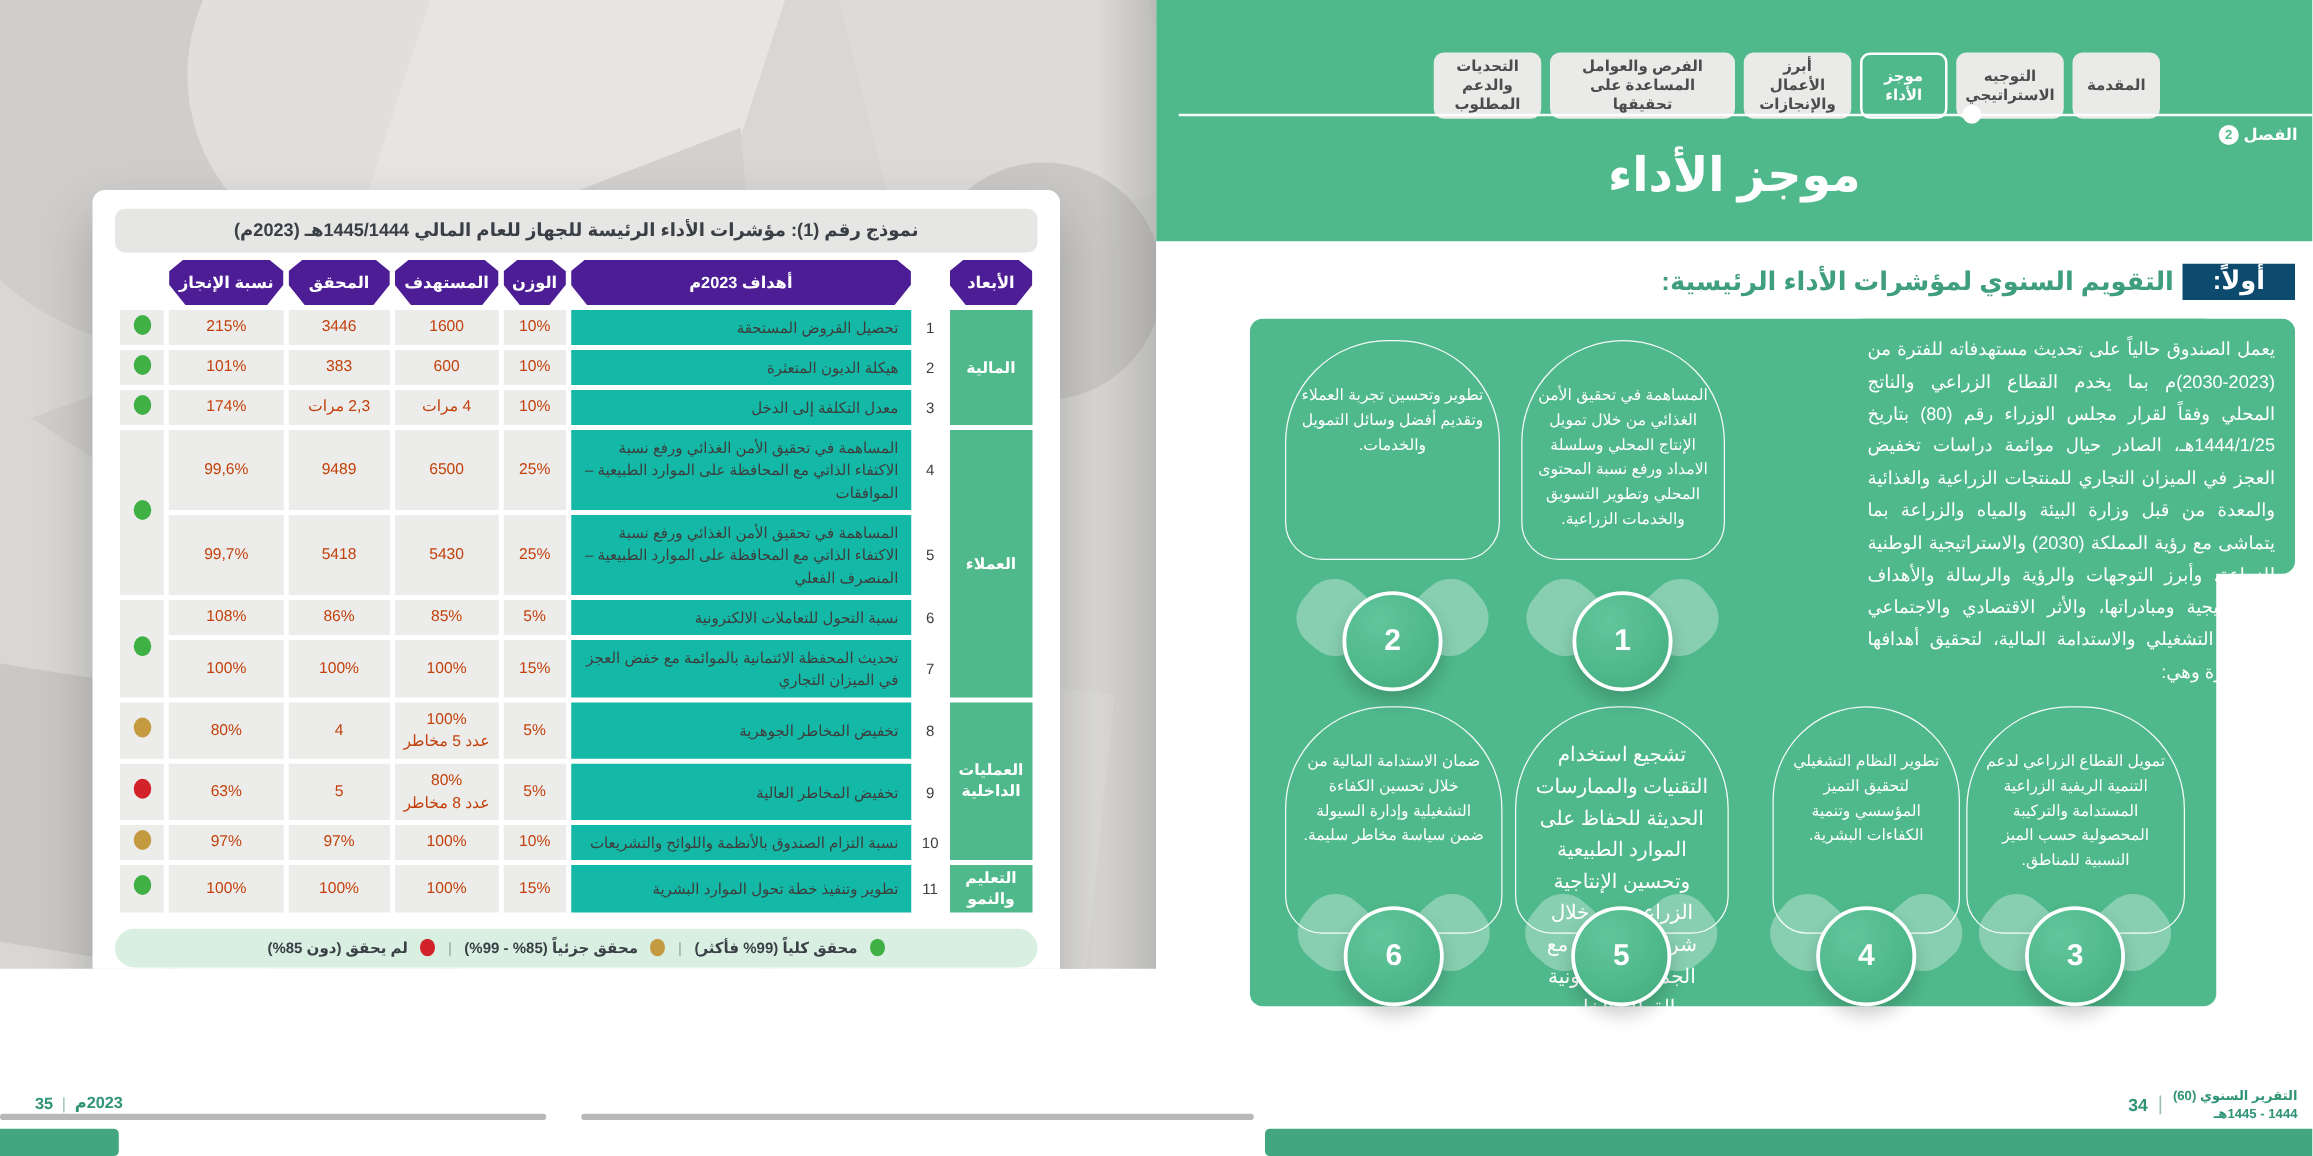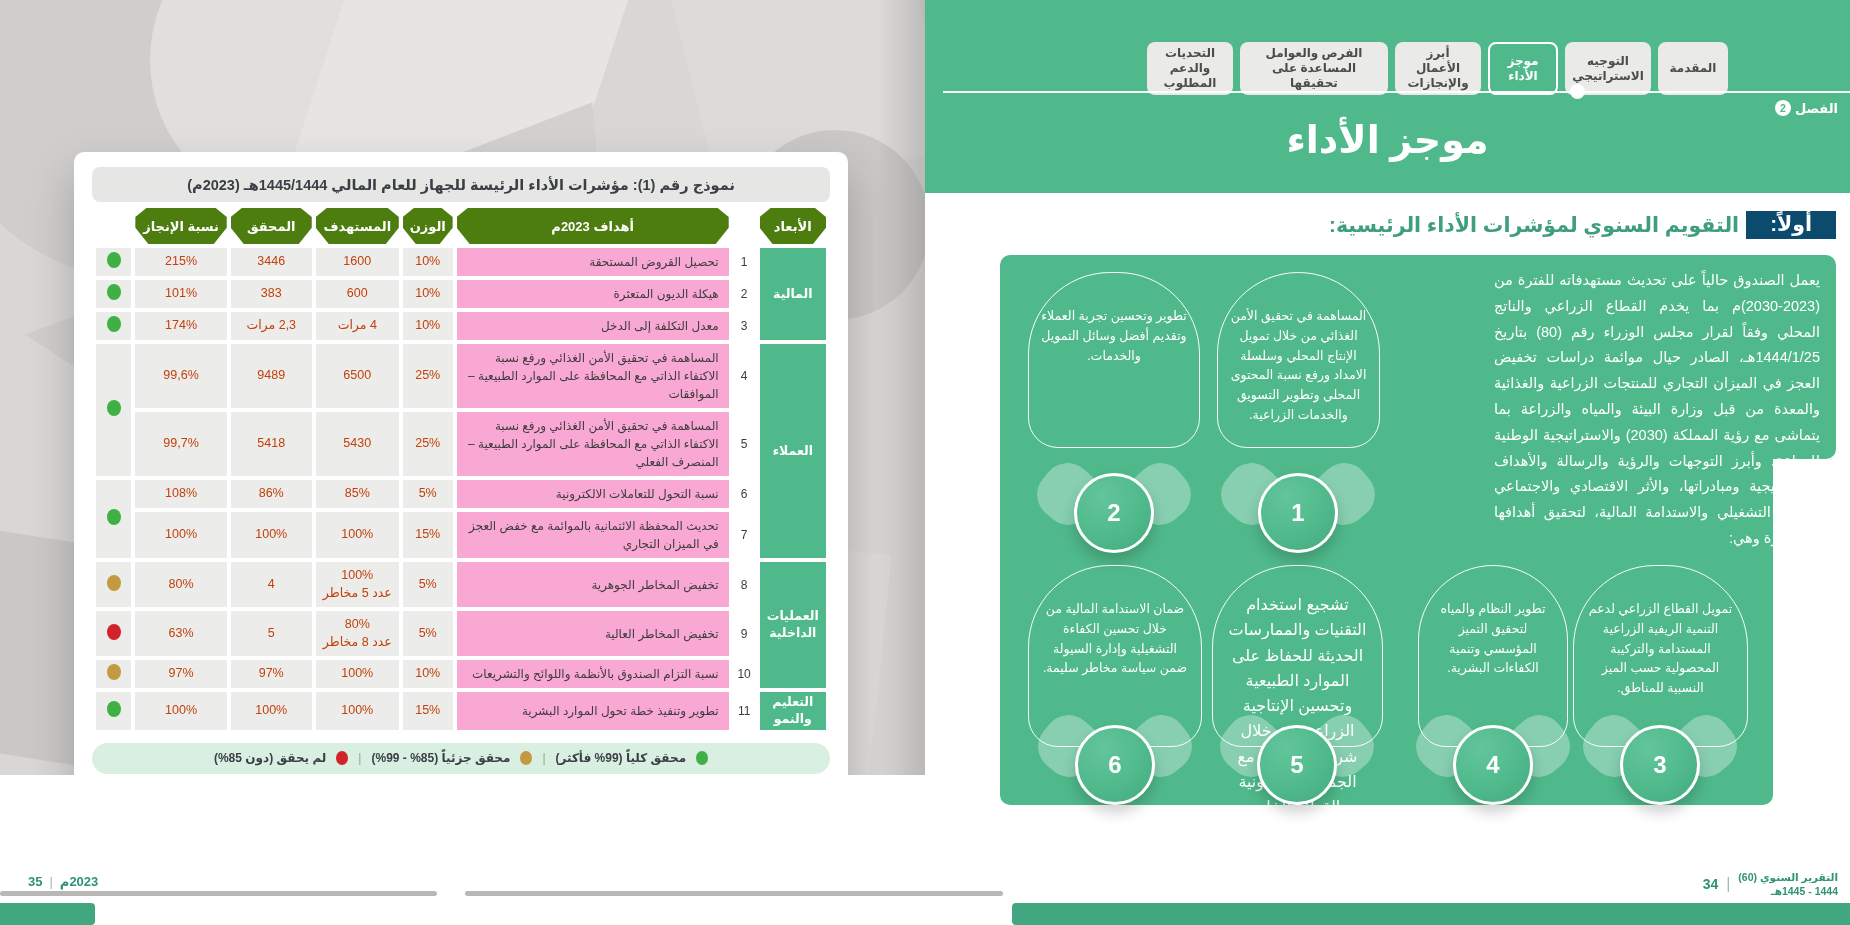--- a/index.html
+++ b/index.html
@@ -20,26 +20,26 @@
   .sh9 { left:360px; top:620px; width:240px; height:200px; background:#efeeec; transform:rotate(-8deg); box-shadow:0 14px 30px rgba(0,0,0,.10); }
   .sh10 { left:600px; top:540px; width:280px; height:240px; background:#dcdbd9; transform:rotate(6deg); }
   .sh11 { left:40px; top:300px; width:0; height:0; border-left:90px solid transparent; border-right:90px solid transparent; border-top:120px solid #cfcecc; transform:rotate(-20deg); }
   .spine-shadow { position:absolute; right:0; top:0; width:48px; height:925px; background:linear-gradient(to right, rgba(0,0,0,0), rgba(0,0,0,.14)); }
 
   
   .card { position:absolute; left:74px; top:152px; width:774px; height:662px; background:#ffffff; border-radius:10px; box-shadow:0 22px 45px rgba(0,0,0,.22); padding:15px 18px; direction:rtl; }
   .table-title { background:#e6e6e4; border-radius:8px; height:35px; display:flex; align-items:center; justify-content:center; font-size:14.5px; font-weight:bold; color:#3a3f46; }
   table.kpi { width:100%; border-collapse:separate; border-spacing:4px 4px; table-layout:fixed; margin-top:2px; }
   col.c-dim{width:64px;} col.c-num{width:22px;} col.c-goal{width:262px;} col.c-w{width:48px;} col.c-t{width:80px;} col.c-a{width:78px;} col.c-p{width:88px;} col.c-d{width:34px;}
-  th.h { background:#4d7c0f; color:#fff; font-size:13px; font-weight:bold; height:36px; clip-path:polygon(11px 0, calc(100% - 11px) 0, 100% 9px, 100% 55%, calc(100% - 13px) 100%, 13px 100%, 0 55%, 0 9px);margin-top:45px; }
+  th.h { background:#4c1d95; color:#fff; font-size:13px; font-weight:bold; height:36px; clip-path:polygon(11px 0, calc(100% - 11px) 0, 100% 9px, 100% 55%, calc(100% - 13px) 100%, 13px 100%, 0 55%, 0 9px);margin-top:45px; }
   th.h-empty { background:transparent; }
   td { vertical-align:middle; }
   td.dim { background:#4fb98b; color:#fff; font-size:12.5px; font-weight:bold; text-align:center; line-height:1.35; padding:2px 3px; }
   td.num { background:transparent; color:#3d3d3d; font-size:12px; text-align:center; }
-  td.goal { background:#f9a8d4; color:#3d3d3d; font-size:12px; text-align:right; padding:5px 10px; line-height:1.5; }
+  td.goal { background:#14b8a6; color:#3d3d3d; font-size:12px; text-align:right; padding:5px 10px; line-height:1.5; }
   td.val { background:#ececea; color:#c2410c; font-size:12.5px; text-align:center; padding:5px 4px; line-height:1.4; }
   td.dotcell { background:#ececea; text-align:center; }
   .dot { display:inline-block; width:14px; height:16px; border-radius:50%; }
   .dot-green { background:#3eb044; } .dot-gold { background:#c49a41; } .dot-red { background:#d2232a; }
   .legend { margin-top:9px; background:#d8efe2; border-radius:16px; height:31px; display:flex; align-items:center; justify-content:center; gap:10px; font-size:12px; color:#3a3f46; font-weight:bold; direction:rtl; }
   .legend .dot { width:12px; height:14px; }
   .legend .sep { color:#8aa99a; font-weight:normal; }
 
   
   .right-page { position:absolute; left:925px; top:0; width:925px; height:925px; background:#ffffff; }
@@ -283,21 +283,21 @@
     <span>التقويم السنوي لمؤشرات الأداء الرئيسية:</span>
   </div>
 
   <div class="para-box"></div>
   <div class="green-panel"></div>
   <div class="intro">يعمل الصندوق حالياً على تحديث مستهدفاته للفترة من (2023-2030)م بما يخدم القطاع الزراعي والناتج المحلي وفقاً لقرار مجلس الوزراء رقم (80) بتاريخ 1444/1/25هـ، الصادر حيال موائمة دراسات تخفيض العجز في الميزان التجاري للمنتجات الزراعية والغذائية والمعدة من قبل وزارة البيئة والمياه والزراعة بما يتماشى مع رؤية المملكة (2030) والاستراتيجية الوطنية للزراعة، وأبرز التوجهات والرؤية والرسالة والأهداف الاستراتيجية ومبادراتها، والأثر الاقتصادي والاجتماعي والتميز التشغيلي والاستدامة المالية، لتحقيق أهدافها المنشورة وهي:</div>
 
   <div class="bubble b1">المساهمة في تحقيق الأمن الغذائي من خلال تمويل الإنتاج المحلي وسلسلة الامداد ورفع نسبة المحتوى المحلي وتطوير التسويق والخدمات الزراعية.</div>
   <div class="bubble b2">تطوير وتحسين تجربة العملاء وتقديم أفضل وسائل التمويل والخدمات.</div>
   <div class="bubble b3">تمويل القطاع الزراعي لدعم التنمية الريفية الزراعية المستدامة والتركيبة المحصولية حسب الميز النسبية للمناطق.</div>
-  <div class="bubble b4">تطوير النظام والمياه لتحقيق التميز المؤسسي وتنمية الكفاءات البشرية.</div>
+  <div class="bubble b4">تطوير النظام التشغيلي لتحقيق التميز المؤسسي وتنمية الكفاءات البشرية.</div>
   <div class="bubble b5">تشجيع استخدام التقنيات والممارسات الحديثة للحفاظ على الموارد الطبيعية وتحسين الإنتاجية الزراعية من خلال شراكات مميزة مع الجمعيات التعاونية والقطاع الخاص ومراكز الأبحاث.</div>
   <div class="bubble b6">ضمان الاستدامة المالية من خلال تحسين الكفاءة التشغيلية وإدارة السيولة ضمن سياسة مخاطر سليمة.</div>
 
   <div class="numwrap n1">
     <div class="wings"></div>
     <div class="numcircle">1</div>
   </div>
   <div class="numwrap n2">
     <div class="wings"></div>
     <div class="numcircle">2</div>

